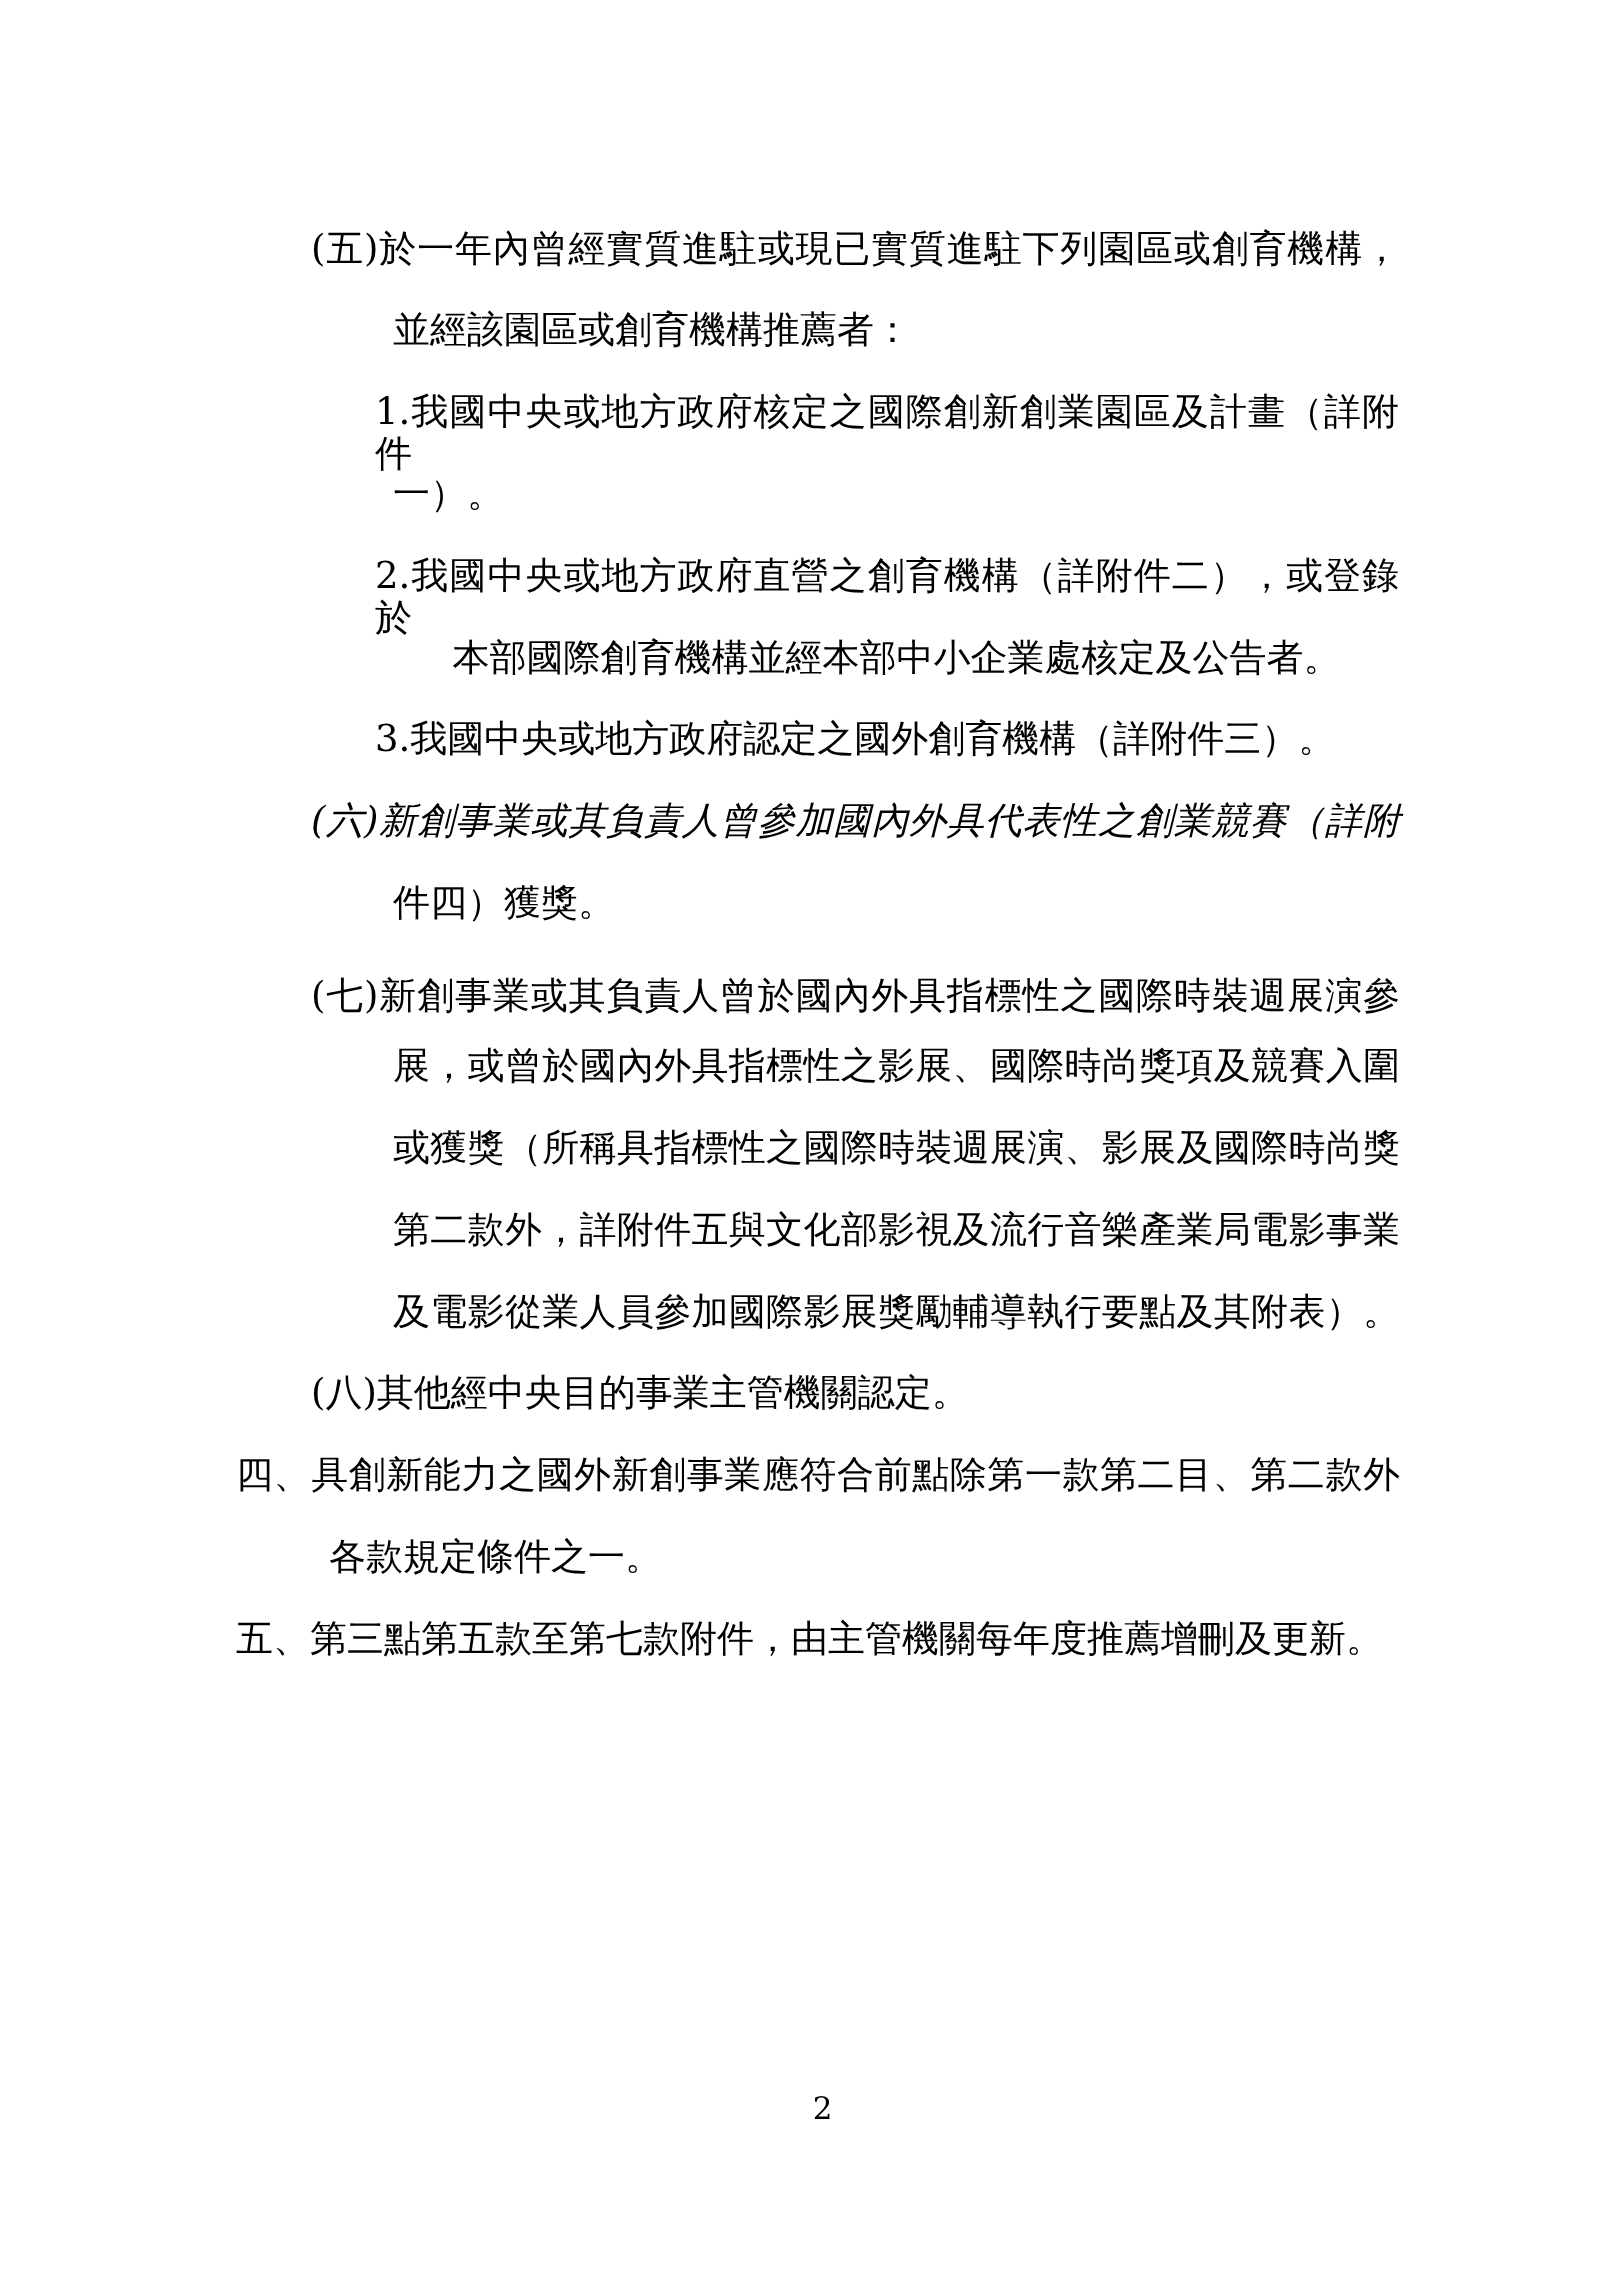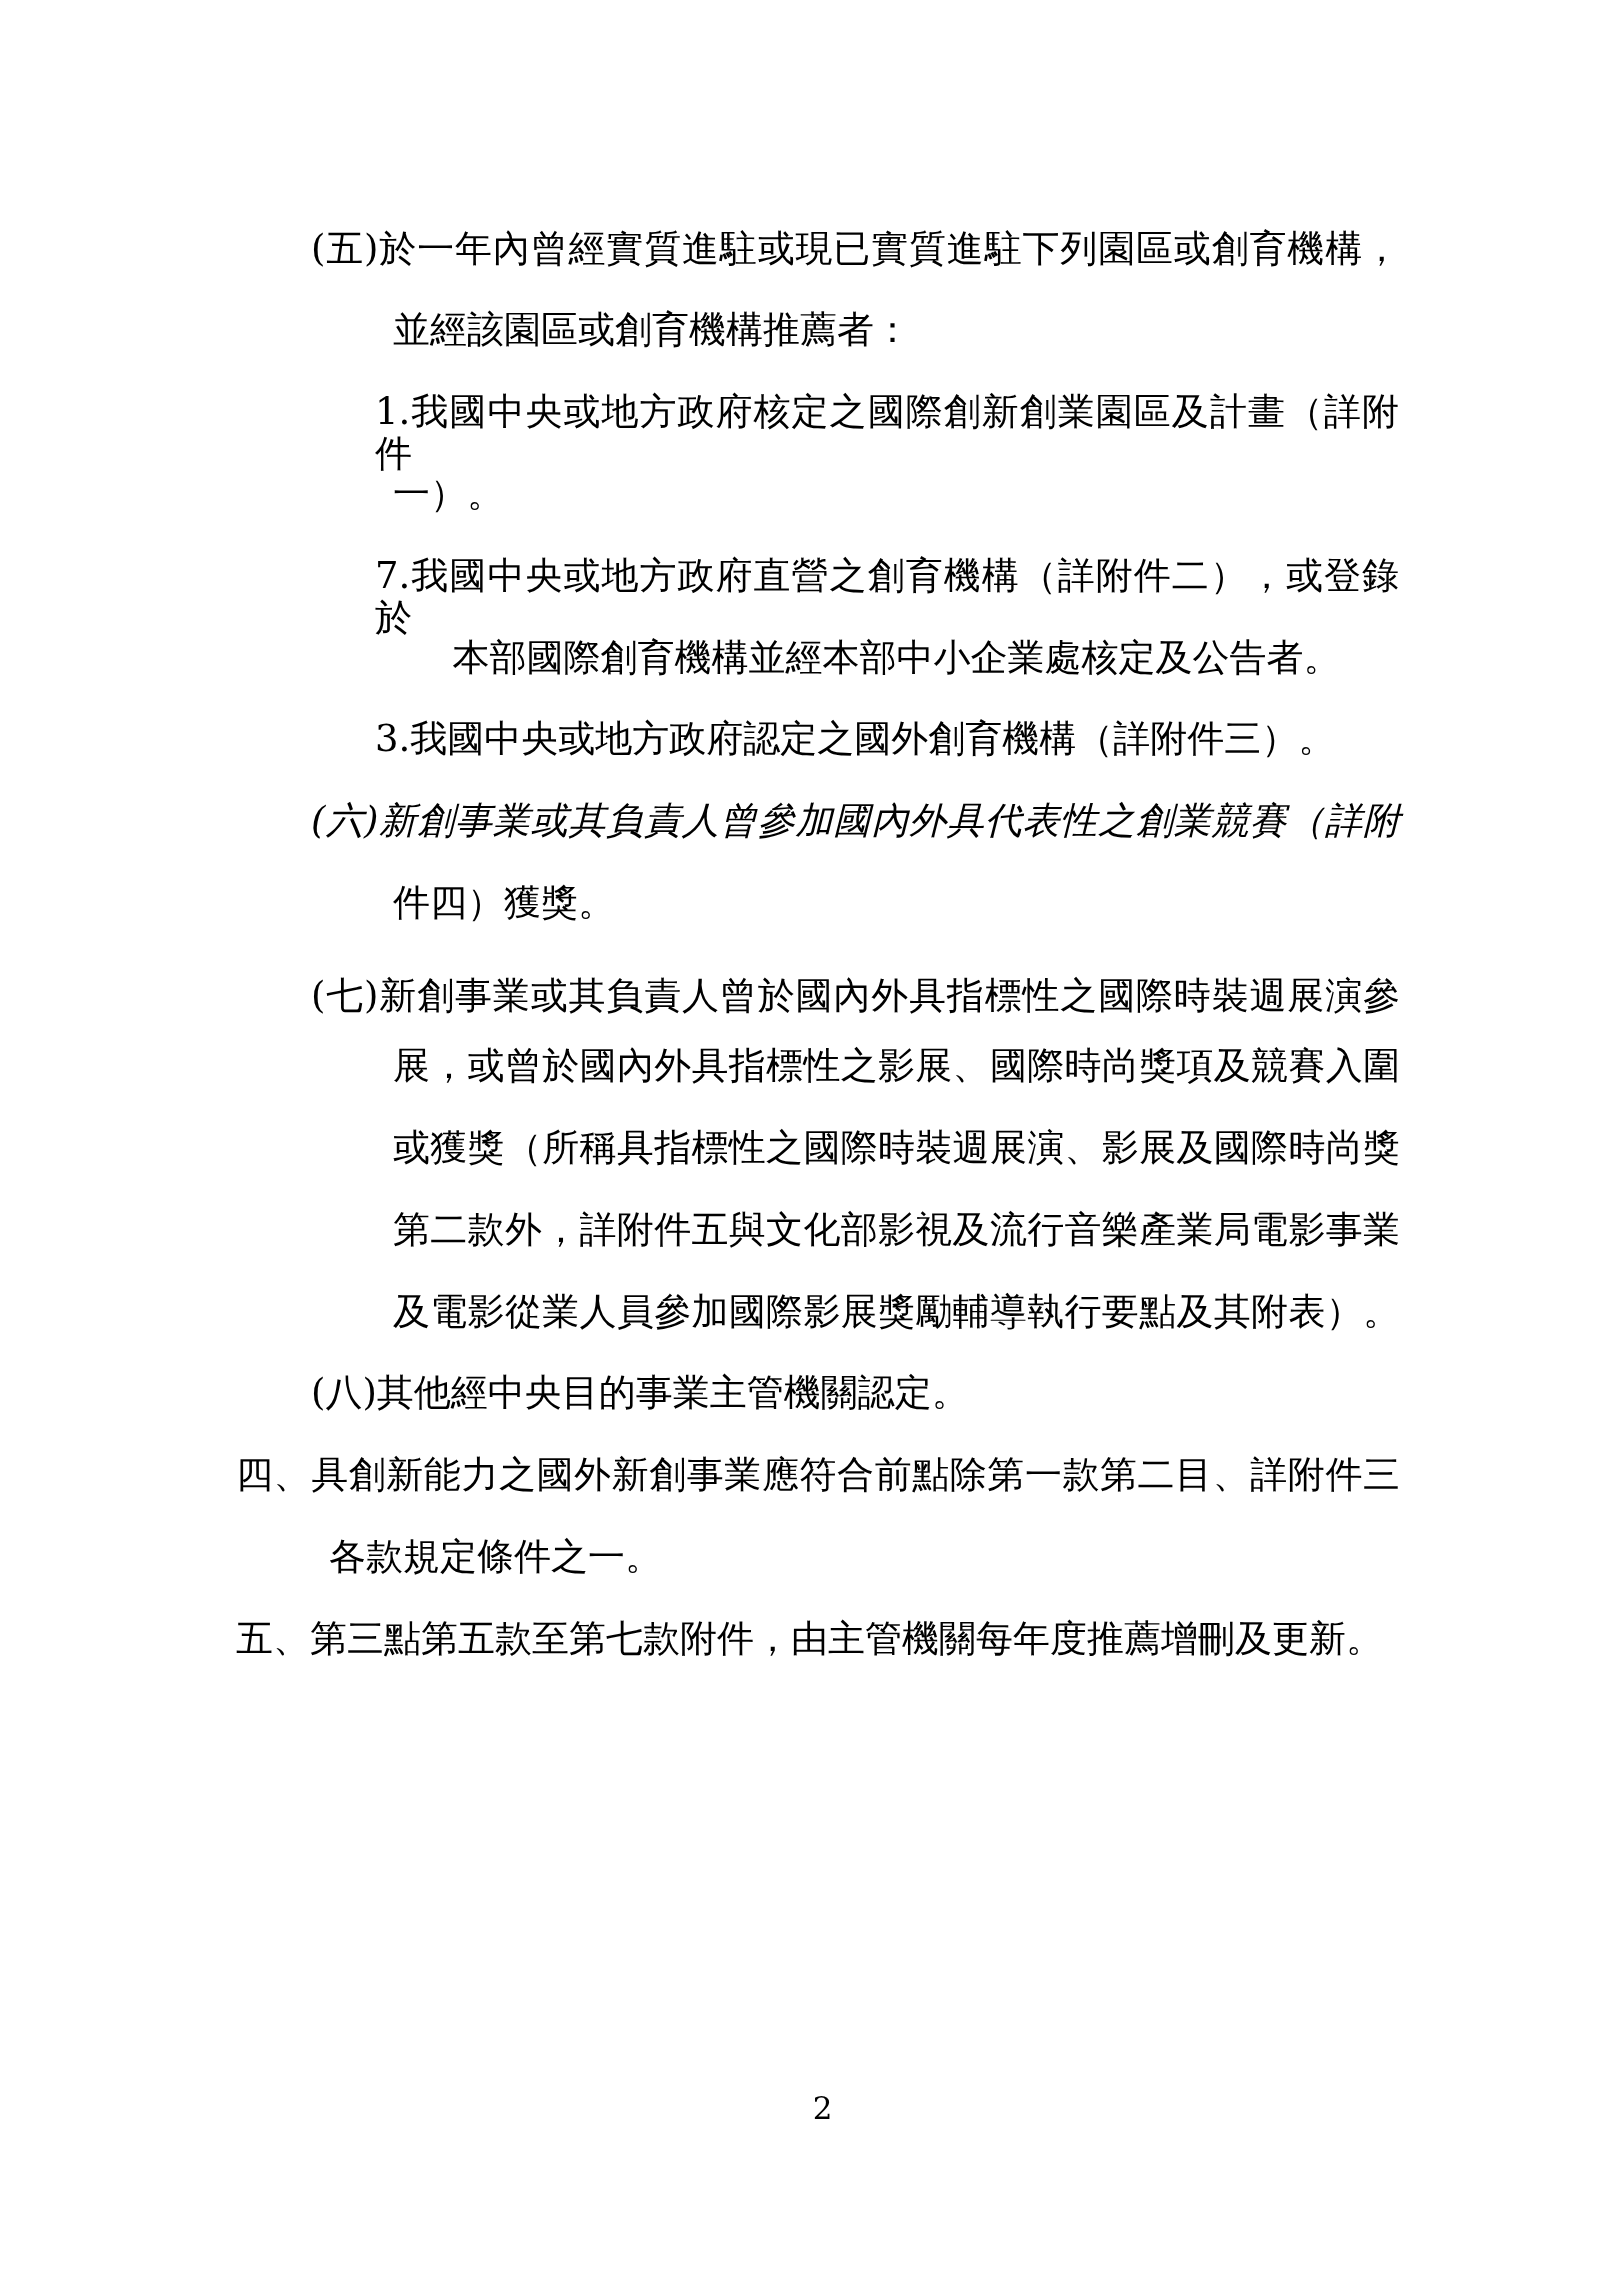--- a/index.html
+++ b/index.html
@@ -47,28 +47,28 @@
 </style>
 </head>
 <body>
 
 <div class="page" style="background: rgb(255, 255, 255); color: rgb(0, 0, 0);">
   <div class="page-number">2</div>
 <div class="line indent-cont" style="top: 309px;">並經該園區或創育機構推薦者：</div>
     <div class="line indent-hang-paren just" style="top: 228px;">(五)於一年內曾經實質進駐或現已實質進駐下列園區或創育機構，</div>
     <div class="line indent-hang-num just" style="top: 391px;">1.我國中央或地方政府核定之國際創新創業園區及計畫（詳附件</div>
     <div class="line indent-cont" style="top: 473px;">一）。</div>
-    <div class="line indent-hang-num just" style="top: 555px;">7.我國中央或地方政府直營之創育機構（詳附件二），或登錄於</div>
+    <div class="line indent-hang-num just" style="top: 555px;">2.我國中央或地方政府直營之創育機構（詳附件二），或登錄於</div>
     <div class="line indent-cont" style="top: 637px; text-align: center;">本部國際創育機構並經本部中小企業處核定及公告者。</div>
     <div class="line indent-hang-num" style="top: 718px;">3.我國中央或地方政府認定之國外創育機構（詳附件三）。</div>
     <div class="line indent-hang-paren just" style="top: 800px; font-style: italic;">(六)新創事業或其負責人曾參加國內外具代表性之創業競賽（詳附</div>
     <div class="line indent-cont" style="top: 882px;">件四）獲獎。</div>
     <div class="line indent-hang-paren just" style="top: 964px; margin-top: 11px;">(七)新創事業或其負責人曾於國內外具指標性之國際時裝週展演參</div>
     <div class="line indent-cont just" style="top: 1045px;">展，或曾於國內外具指標性之影展、國際時尚獎項及競賽入圍</div>
     <div class="line indent-cont just" style="top: 1127px;">或獲獎（所稱具指標性之國際時裝週展演、影展及國際時尚獎</div>
     <div class="line indent-cont just" style="top: 1209px;">第二款外，詳附件五與文化部影視及流行音樂產業局電影事業</div>
     <div class="line indent-cont just" style="top: 1291px;">及電影從業人員參加國際影展獎勵輔導執行要點及其附表）。</div>
     <div class="line indent-hang-paren" style="top: 1372px;">(八)其他經中央目的事業主管機關認定。</div>
-    <div class="line indent-top just" style="top: 1454px;">四、具創新能力之國外新創事業應符合前點除第一款第二目、詳附件三</div>
+    <div class="line indent-top just" style="top: 1454px;">四、具創新能力之國外新創事業應符合前點除第一款第二目、第二款外</div>
     <div class="line indent-cont-top" style="top: 1536px;">各款規定條件之一。</div>
     <div class="line indent-top" style="top: 1618px;">五、第三點第五款至第七款附件，由主管機關每年度推薦增刪及更新。</div>
   </div>
 
 
 </body></html>

